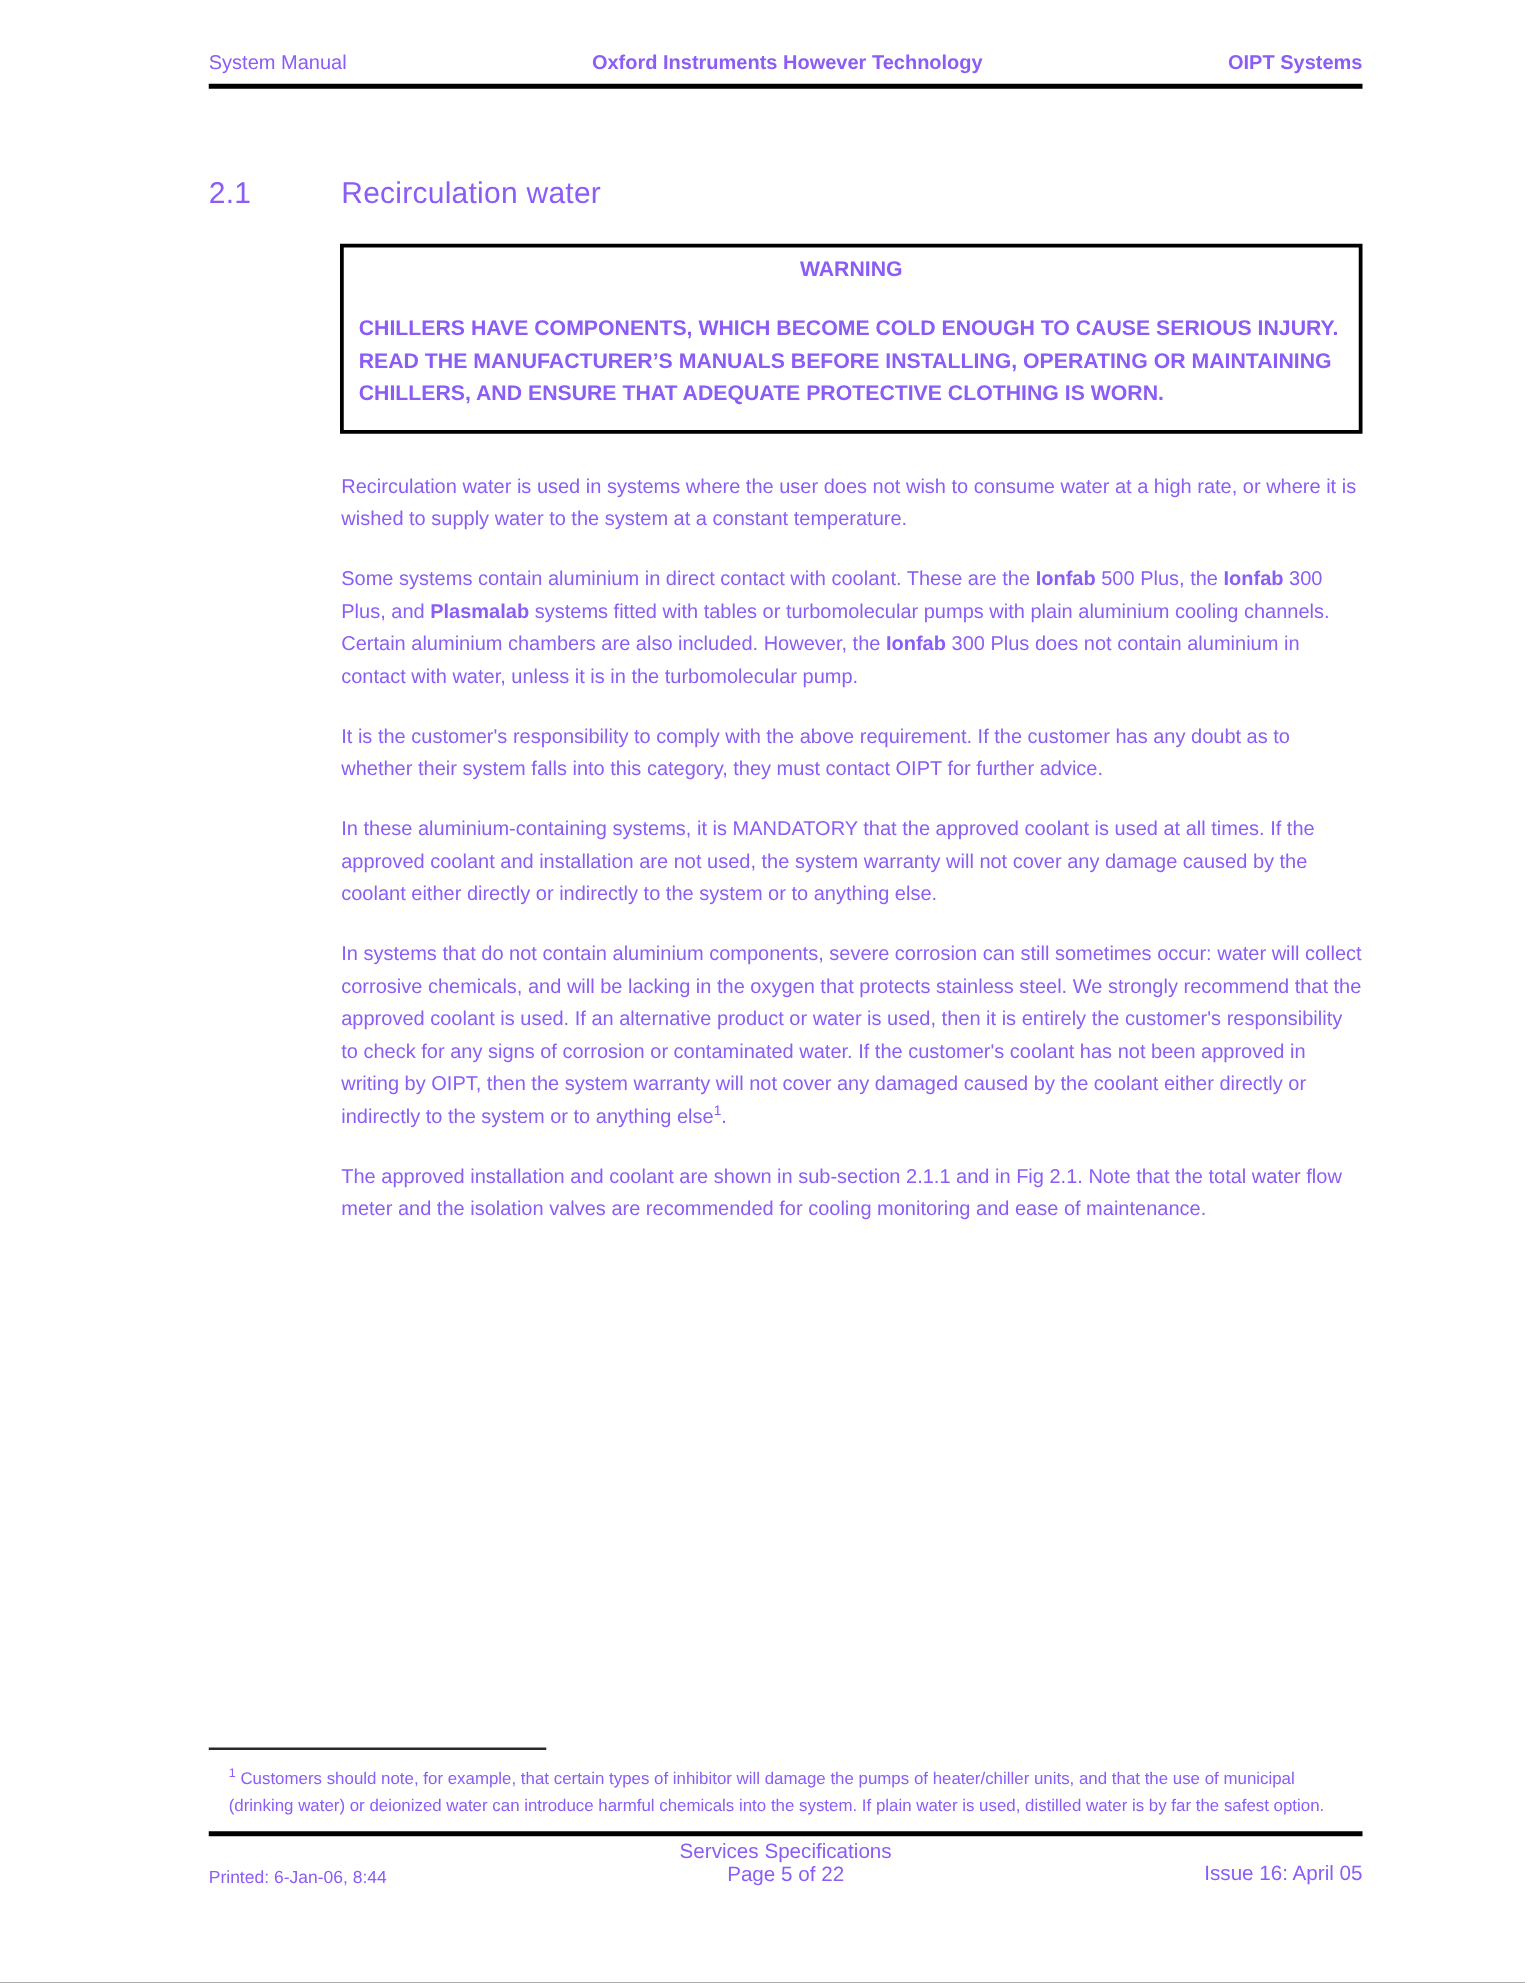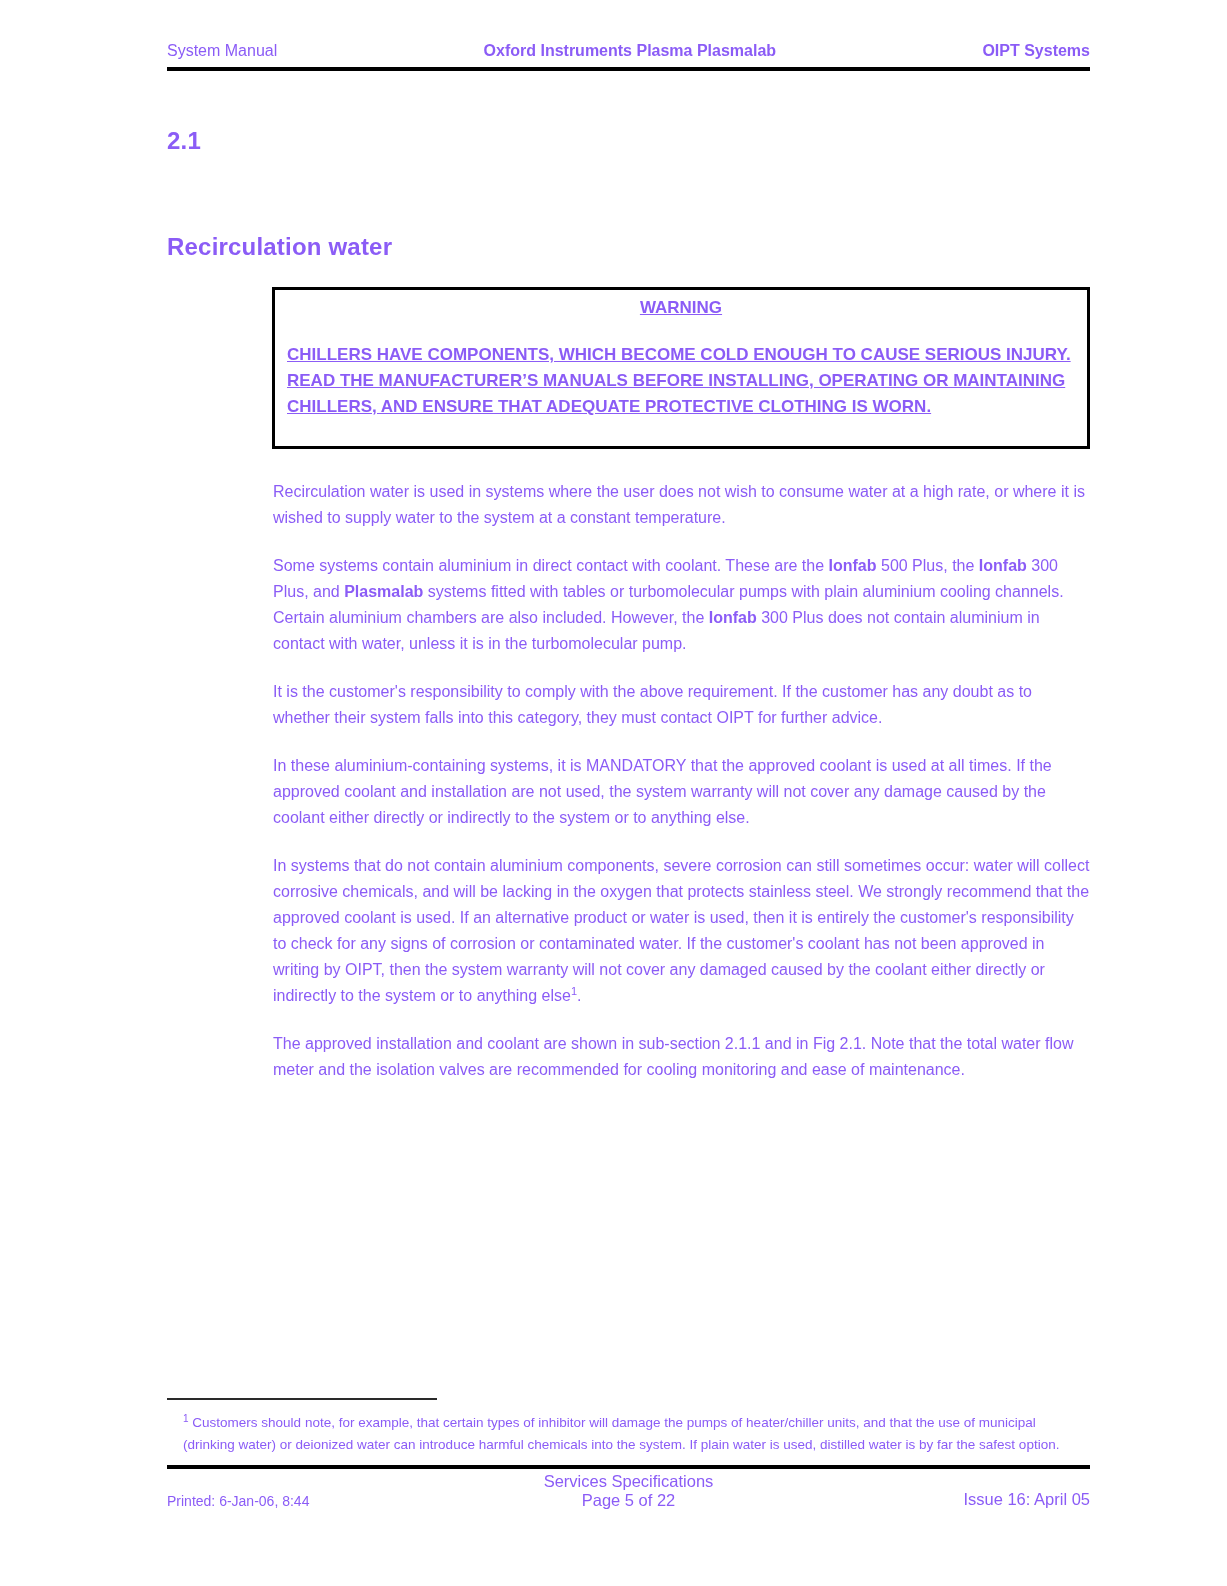--- a/index.html
+++ b/index.html
@@ -22,36 +22,34 @@
     justify-content: space-between;
     align-items: baseline;
     font-size: 16px;
     border-bottom: 4px solid #000;
     padding-bottom: 7px;
   }
   .h-center, .h-right { font-weight: bold; }
 
   
   .section-heading {
-    margin-top: 56px;
+    margin-top: 70px;
     display: flex;
     font-size: 24px;
-    font-weight: bold;
+    font-weight: normal;
     letter-spacing: 0.2px;
-    flex-direction: column;
   }
   .sec-num { flex: 0 0 106px; }
 
   
   .warning-box {
     margin-left: 105px;
     margin-top: 26px;
     border: 3px solid #000;
-    padding: 8px 12px 26px 12px;
-    text-decoration: underline;
+    padding: 8px 12px 16px 12px;
   }
   .warning-title {
     text-align: center;
     font-weight: bold;
     font-size: 17px;
   }
   .warning-body {
     margin-top: 24px;
     font-weight: bold;
     font-size: 17px;
@@ -99,21 +97,21 @@
   .f-center{ text-align: center; }
   .f-right { text-align: right; padding-bottom: 1px; }
 </style>
 </head>
 <body>
 
 <div class="page">
 
   <div class="header">
     <span class="h-left">System Manual</span>
-    <span class="h-center">Oxford Instruments Plasma Plasmalab</span>
+    <span class="h-center">Oxford Instruments However Technology</span>
     <span class="h-right">OIPT Systems</span>
   </div>
 
   <div class="section-heading">
     <span class="sec-num">2.1</span>
     <span class="sec-title">Recirculation water</span>
   </div>
 
   <div class="warning-box">
     <div class="warning-title">WARNING</div>

